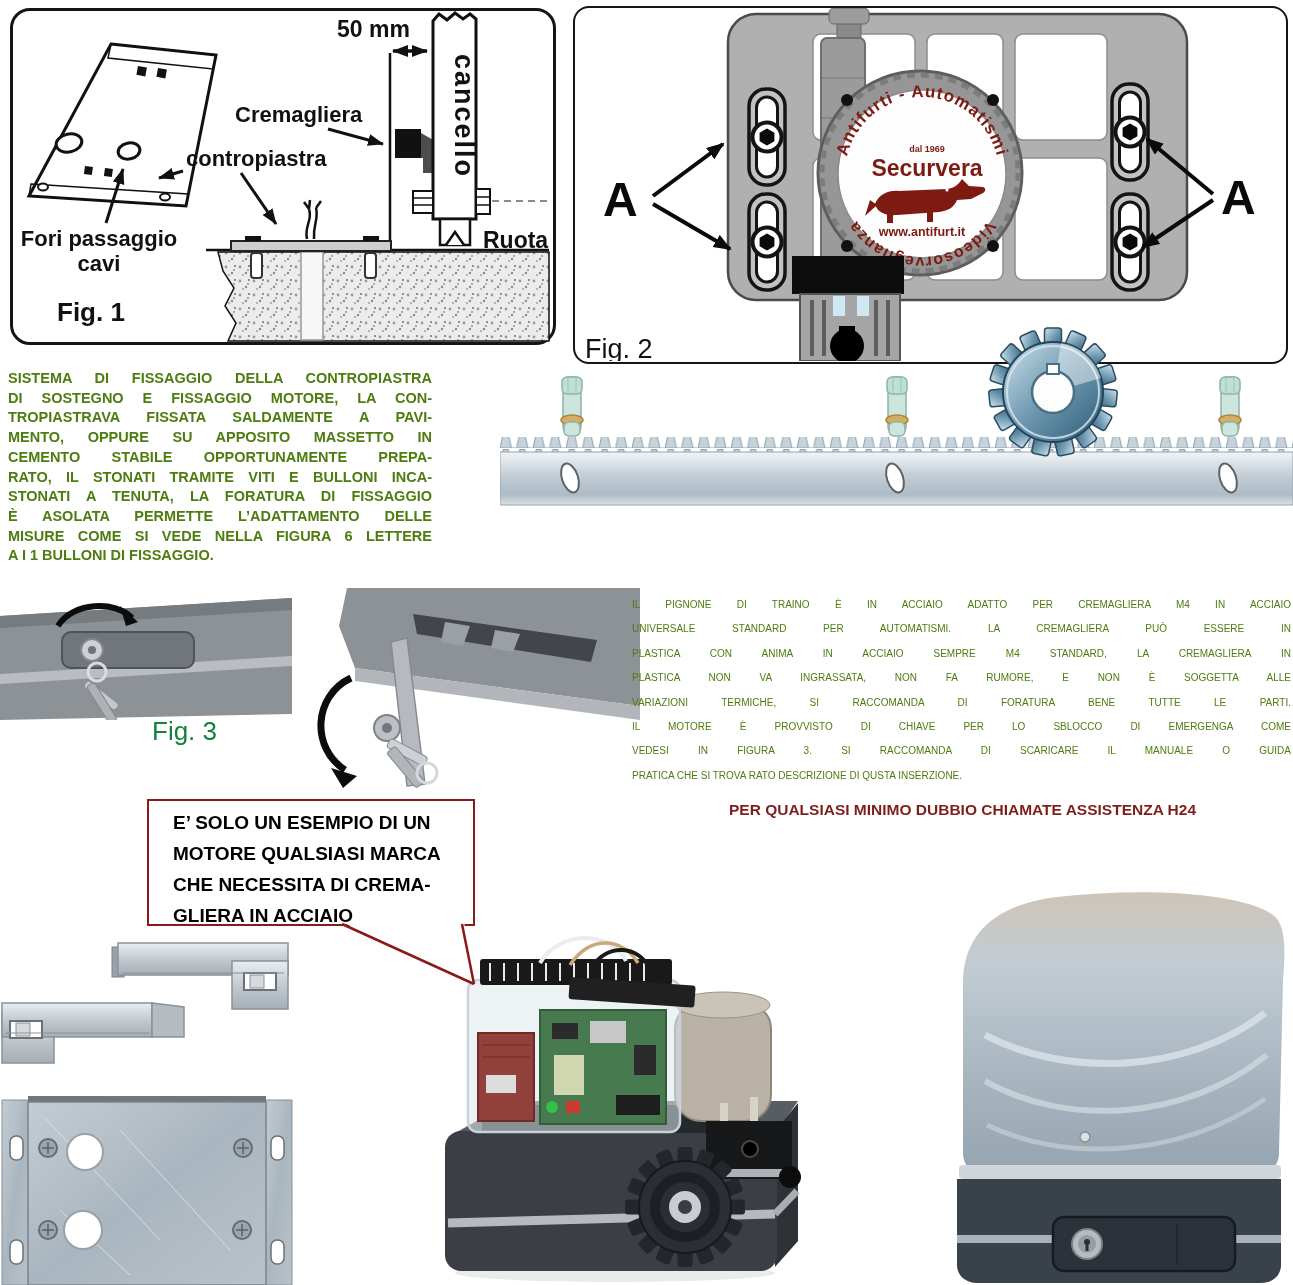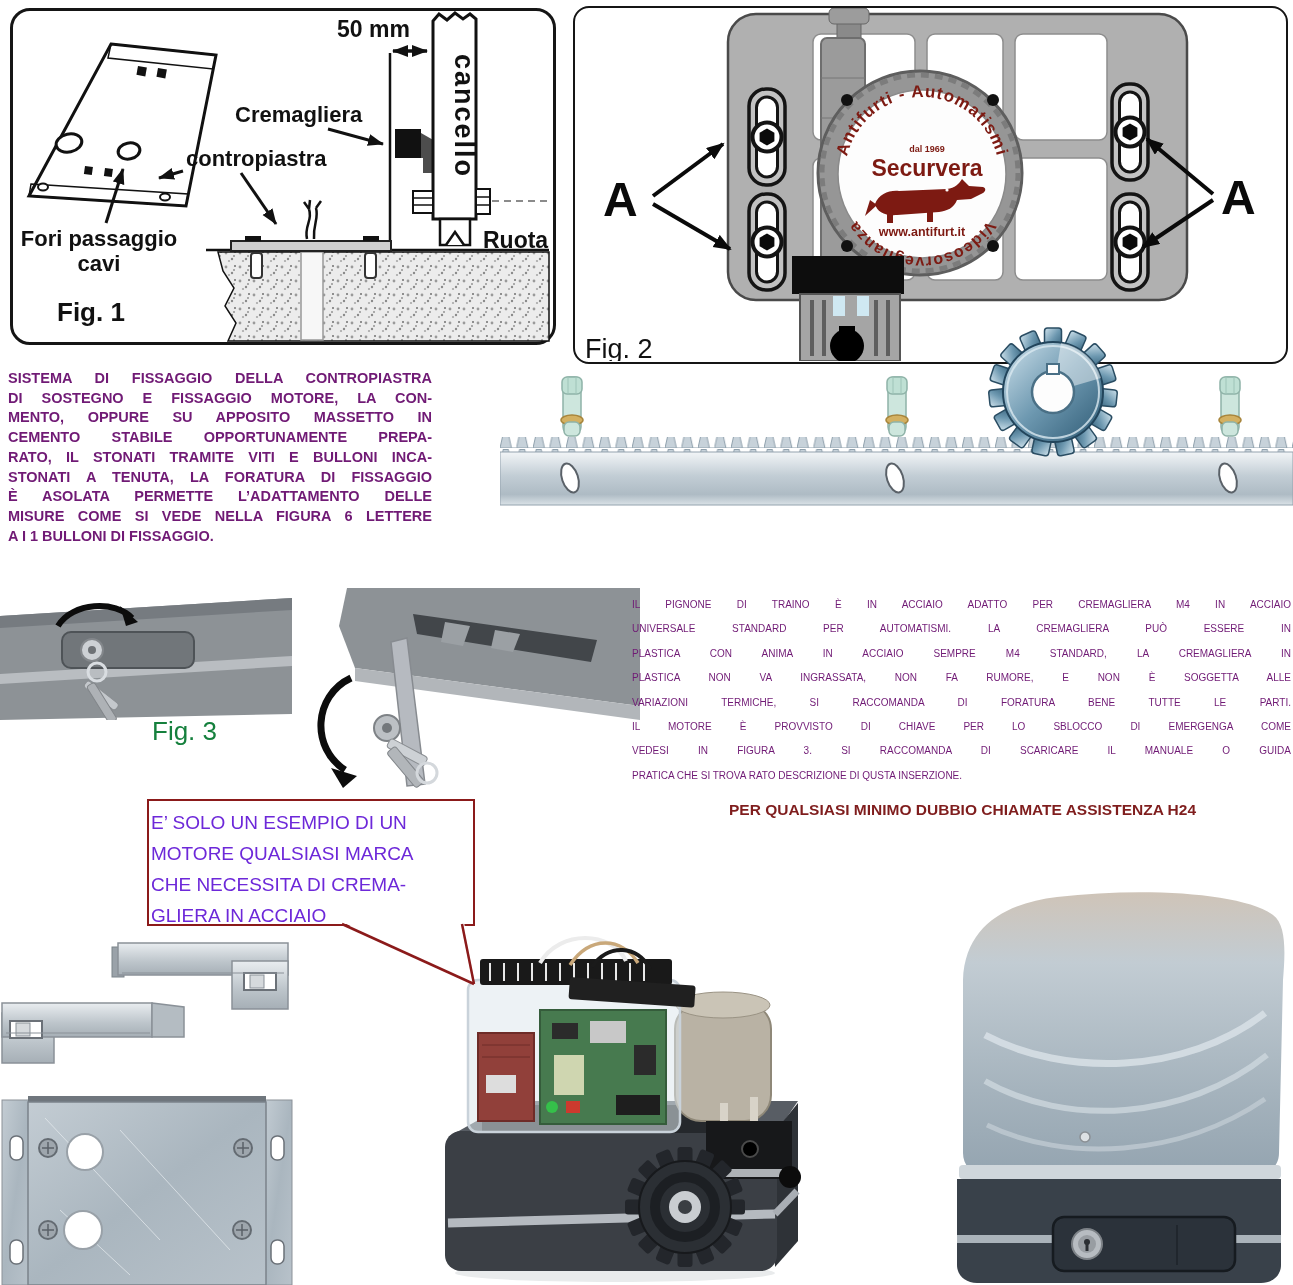--- a/index.html
+++ b/index.html
@@ -2,31 +2,31 @@
 <html><head>
 <meta charset="utf-8">
 <style>
   html,body{margin:0;padding:0;background:#fff;}
   .page{position:relative;width:1293px;height:1285px;background:#fff;overflow:hidden;
         font-family:"Liberation Sans",sans-serif;}
   .abs{position:absolute;}
   
   .fig-panel{position:absolute;background:#fff;border:3px solid #151515;border-radius:20px;box-sizing:border-box;}
   
-  .para{position:absolute;color:#701a75;}
+  .para{position:absolute;color:#4d7c0f;}
   .para .jline{text-align:justify;text-align-last:justify;}
   .para .lastline{text-align:left;}
   .left-para{left:8px;top:369px;width:424px;font-size:14.5px;line-height:19.7px;font-weight:600;}
   .right-para{left:632px;top:593px;width:659px;font-size:10px;line-height:24.4px;font-weight:500;}
   .assist{position:absolute;left:640px;top:801px;width:645px;text-align:center;color:#7f1d1d;
           font-weight:bold;font-size:15.5px;}
   
   .callout{position:absolute;left:147px;top:799px;width:328px;height:127px;background:#fff;
-           border:2px solid #8b1a1a;box-sizing:border-box;padding:6px 8px 0 2px;color:#6d28d9;
-           font-weight:normal;font-size:19px;line-height:31px;}
+           border:2px solid #8b1a1a;box-sizing:border-box;padding:6px 8px 0 24px;color:#000000;
+           font-weight:bold;font-size:19px;line-height:31px;}
   .figlabel{position:absolute;color:#15803d;}
   svg text{font-family:"Liberation Sans",sans-serif;}
 </style>
 </head>
 <body>
 
 <div class="page">
 
   <div class="fig-panel" style="left:10px;top:8px;width:546px;height:337px;">
     <svg width="540" height="331" viewBox="0 0 540 331">
@@ -274,20 +274,21 @@
       <circle r="46" fill="none" stroke="#d9e8f0" stroke-width="2" opacity="0.8"></circle>
       <path d="M0,0 L48,-14 A50,50 0 0 0 8,-49 Z" fill="#ffffff" opacity="0.45"></path>
       <circle r="21" fill="#fdfdfd" stroke="#4a7086" stroke-width="2.5"></circle>
       <rect x="-6" y="-28" width="12" height="10" fill="#fdfdfd" stroke="#4a7086" stroke-width="2"></rect>
     </g>
   </svg>
 
   <div class="para left-para">
     <div class="jline">SISTEMA DI FISSAGGIO DELLA CONTROPIASTRA</div>
     <div class="jline">DI SOSTEGNO E FISSAGGIO MOTORE, LA CON-</div>
+    <div class="jline">TROPIASTRAVA FISSATA SALDAMENTE A PAVI-</div>
     <div class="jline">MENTO, OPPURE SU APPOSITO MASSETTO IN</div>
     <div class="jline">CEMENTO STABILE OPPORTUNAMENTE PREPA-</div>
     <div class="jline">RATO, IL STONATI TRAMITE VITI E BULLONI INCA-</div>
     <div class="jline">STONATI A TENUTA, LA FORATURA DI FISSAGGIO</div>
     <div class="jline">È ASOLATA PERMETTE L’ADATTAMENTO DELLE</div>
     <div class="jline">MISURE COME SI VEDE NELLA FIGURA 6 LETTERE</div>
     <div class="lastline">A I 1 BULLONI DI FISSAGGIO.</div>
   </div>
 
   <svg class="abs" style="left:0;top:592px;" width="292" height="128" viewBox="0 0 292 128">

